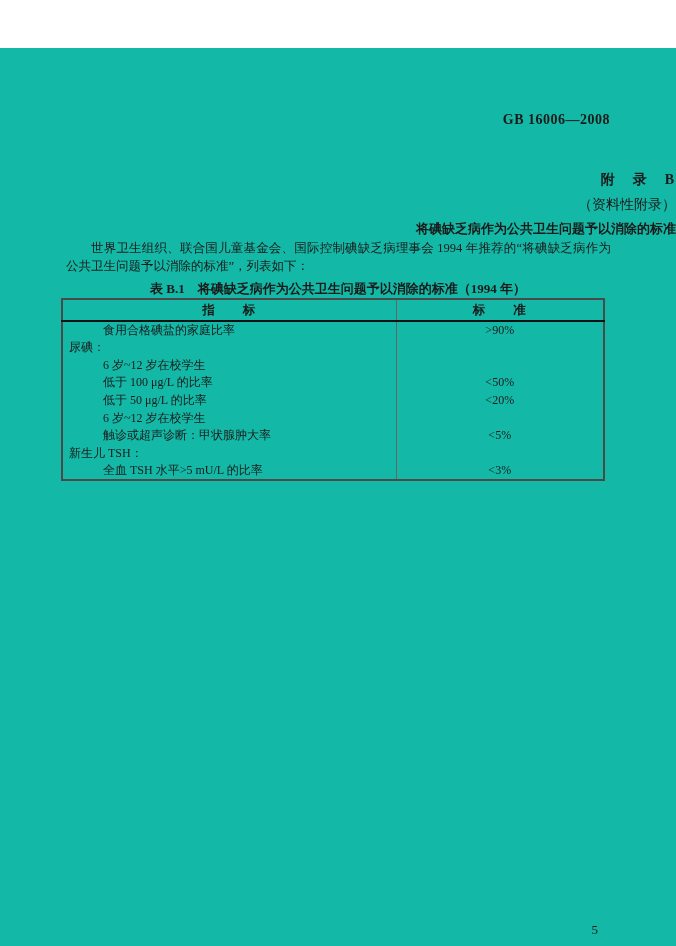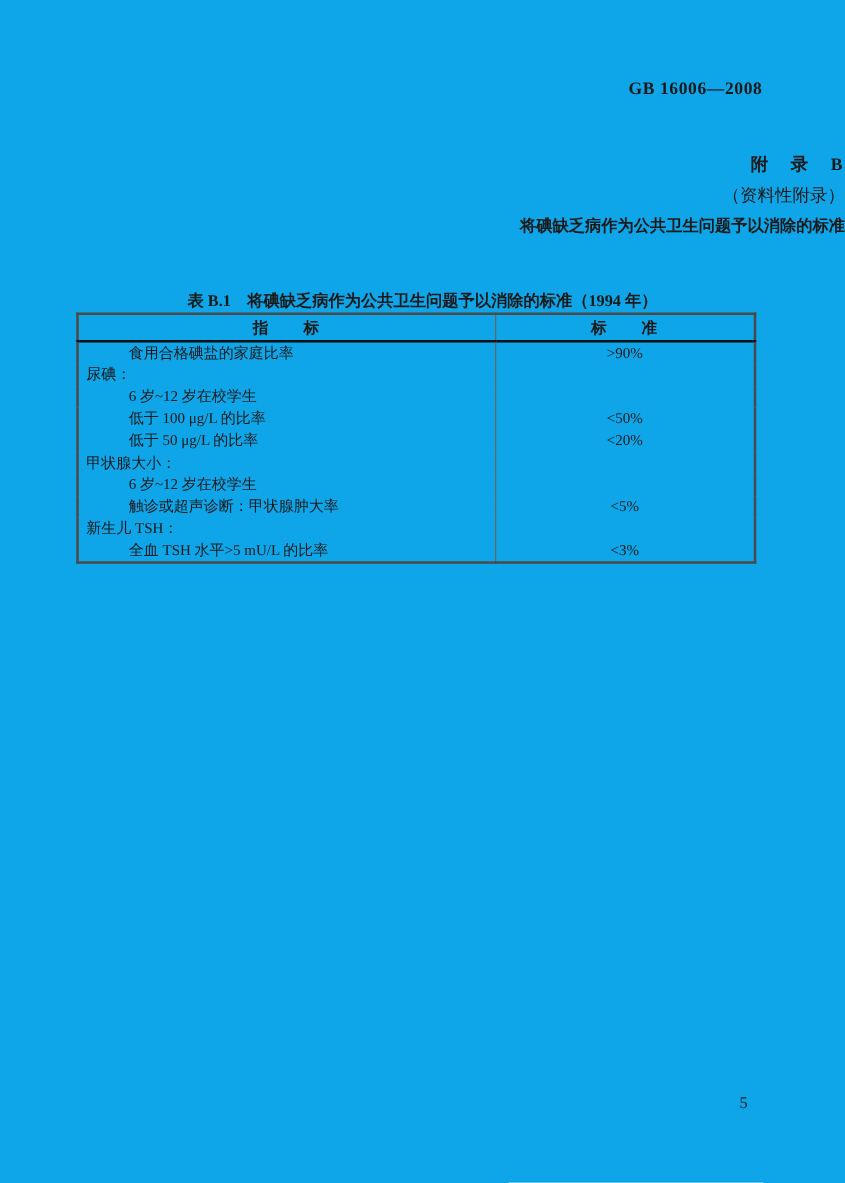--- a/index.html
+++ b/index.html
@@ -8,21 +8,22 @@
     font-family: "Liberation Serif", "DejaVu Serif", serif;
     color: #1a1a1a;
     width: 676px;
     height: 946px;
     position: relative;
     overflow: hidden;
   }
   .page {
     position: absolute;
     inset: 0;
-    background: #0ea5e9;
+    background: #14b8a6;
+    margin-top: 48px;
   }
   .doc-number {
     position: absolute;
     top: 64px;
     right: 66px;
     font-size: 14px;
     font-weight: bold;
     letter-spacing: 0.5px;
   }
   .title-block {
@@ -111,20 +112,21 @@
 <div class="page">
 
   <div class="doc-number">GB 16006—2008</div>
 
   <div class="title-block">
     <div class="appendix-title">附　录　B</div>
     <div class="appendix-subtitle">（资料性附录）</div>
     <div class="appendix-heading">将碘缺乏病作为公共卫生问题予以消除的标准</div>
   </div>
 
+  <p class="intro">世界卫生组织、联合国儿童基金会、国际控制碘缺乏病理事会 1994 年推荐的“将碘缺乏病作为公共卫生问题予以消除的标准”，列表如下：</p>
 
   <div class="table-caption">表 B.1　将碘缺乏病作为公共卫生问题予以消除的标准（1994 年）</div>
 
   <table class="std-table">
     <colgroup>
         <col class="c1">
         <col class="c2">
       </colgroup>
     <thead>
       <tr>
@@ -152,24 +154,20 @@
     <tr>
       <td class="ind-cell indent">低于 100 μg/L 的比率</td>
       <td class="std-cell">&lt;50%</td>
     </tr>
 
     <tr>
       <td class="ind-cell indent">低于 50 μg/L 的比率</td>
       <td class="std-cell">&lt;20%</td>
     </tr>
 
-    <tr>
-      <td class="ind-cell">甲状腺大小：</td>
-      <td class="std-cell"></td>
-    </tr>
 
     <tr>
       <td class="ind-cell indent">6 岁~12 岁在校学生</td>
       <td class="std-cell"></td>
     </tr>
 
     <tr>
       <td class="ind-cell indent">触诊或超声诊断：甲状腺肿大率</td>
       <td class="std-cell">&lt;5%</td>
     </tr>

